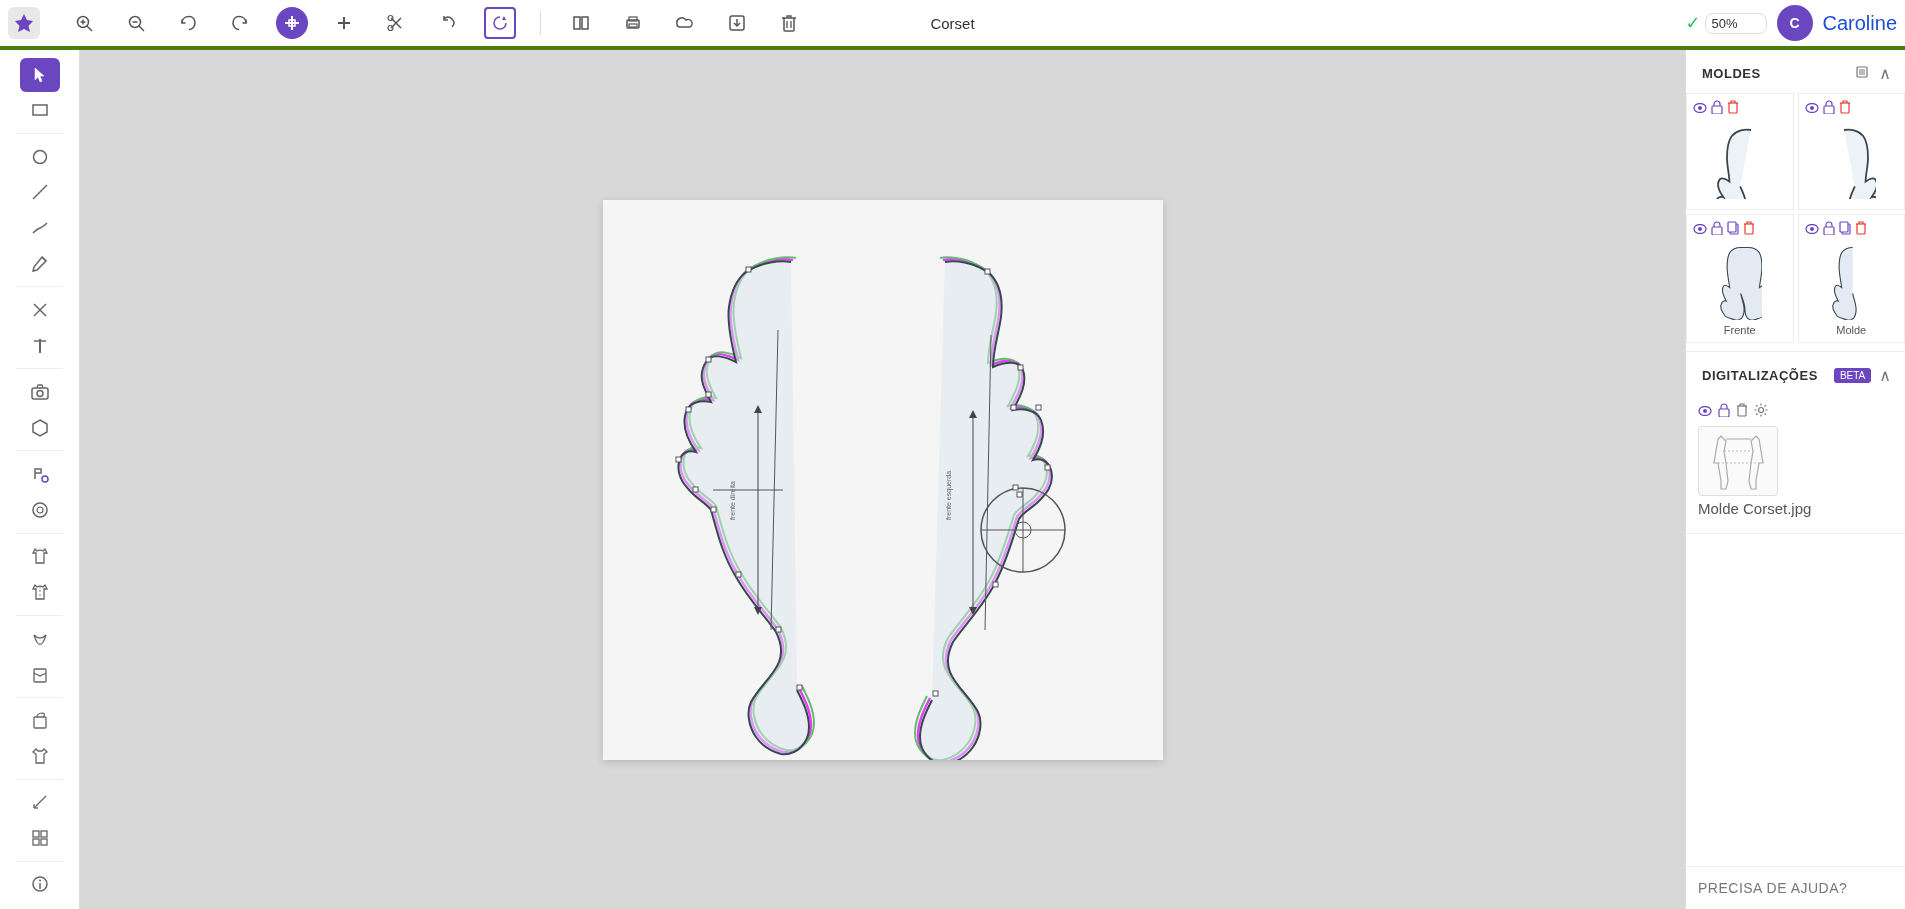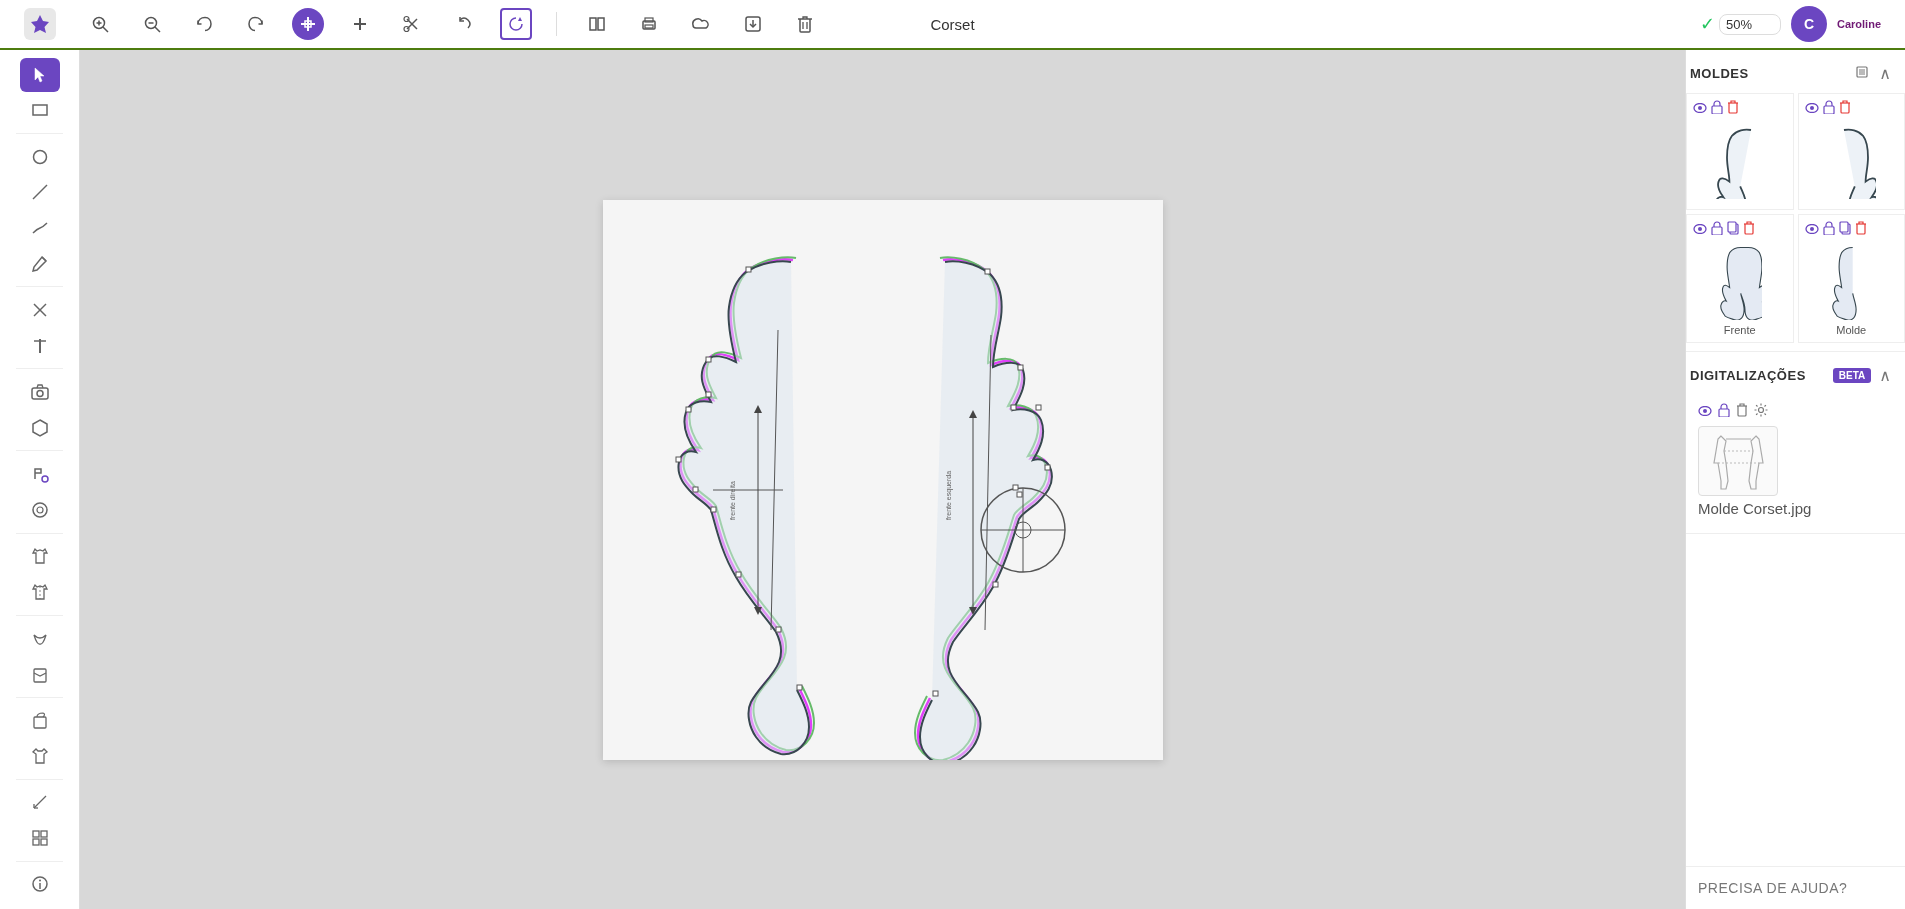--- a/index.html
+++ b/index.html
@@ -2,24 +2,24 @@
 <html><head>
   <meta charset="utf-8">
   <style>
     * { box-sizing: border-box; margin: 0; padding: 0; }
     body { font-family: -apple-system, BlinkMacSystemFont, 'Segoe UI', sans-serif; background: #e8e8e8; display: flex; flex-direction: column; height: 909px; width: 1905px; overflow: hidden; }
 
     
     .toolbar {
       height: 50px;
       background: #ffffff;
-      border-bottom: 2px solid #4d7c0f;
+      border-bottom: 4px solid #4d7c0f;
       display: flex;
       align-items: center;
-      padding: 0 24px;
+      padding: 0 8px;
       gap: 20px;
       position: relative;
     }
     .toolbar-logo {
       width: 32px; height: 32px;
       background: #e8e8e8;
       border-radius: 6px;
       display: flex; align-items: center; justify-content: center;
       margin-right: 8px;
     }
@@ -55,21 +55,21 @@
       font-size: 13px; color: #333; cursor: pointer; background: white;
       appearance: none; padding-right: 20px;
     }
     .user-avatar {
       width: 36px; height: 36px;
       background: #6b46c1;
       border-radius: 50%;
       display: flex; align-items: center; justify-content: center;
       color: white; font-size: 14px; font-weight: bold;
     }
-    .user-name { font-size: 11px; color: #701a75; font-weight: 700; }
+    .user-name { font-size: 20px; color: #1d4ed8; font-weight: 400; }
 
     
     .main {
       display: flex;
       flex: 1;
       overflow: hidden;
     }
 
     
     .left-sidebar {
@@ -128,21 +128,21 @@
       overflow-y: auto;
     }
     .panel-section {
       border-bottom: 1px solid #eee;
       padding-bottom: 8px;
     }
     .panel-header {
       display: flex;
       align-items: center;
       justify-content: space-between;
-      padding: 12px 12px 8px 4px;
+      padding: 12px 12px 8px 16px;
     }
     .panel-title {
       font-size: 13px;
       font-weight: 700;
       color: #333;
       letter-spacing: 0.5px;
       text-transform: uppercase;
     }
     .panel-header-actions {
       display: flex; gap: 6px; align-items: center;
@@ -196,21 +196,21 @@
       width: 80px; height: 70px;
       border: 1px solid #ddd;
       border-radius: 4px;
       display: flex; align-items: center; justify-content: center;
       background: #fafafa;
     }
     .digit-label { font-size: 15px; color: #555; margin-top: 4px; }
 
     .beta-badge {
       background: #6b46c1; color: white;
-      font-size: 10px; font-weight: bold;
+      font-size: 10px; font-weight: normal;
       padding: 2px 6px; border-radius: 3px;
     }
 
     .help-bar {
       margin-top: auto;
       padding: 12px;
       border-top: 1px solid #eee;
     }
     .help-text {
       font-size: 14px; color: #777;

